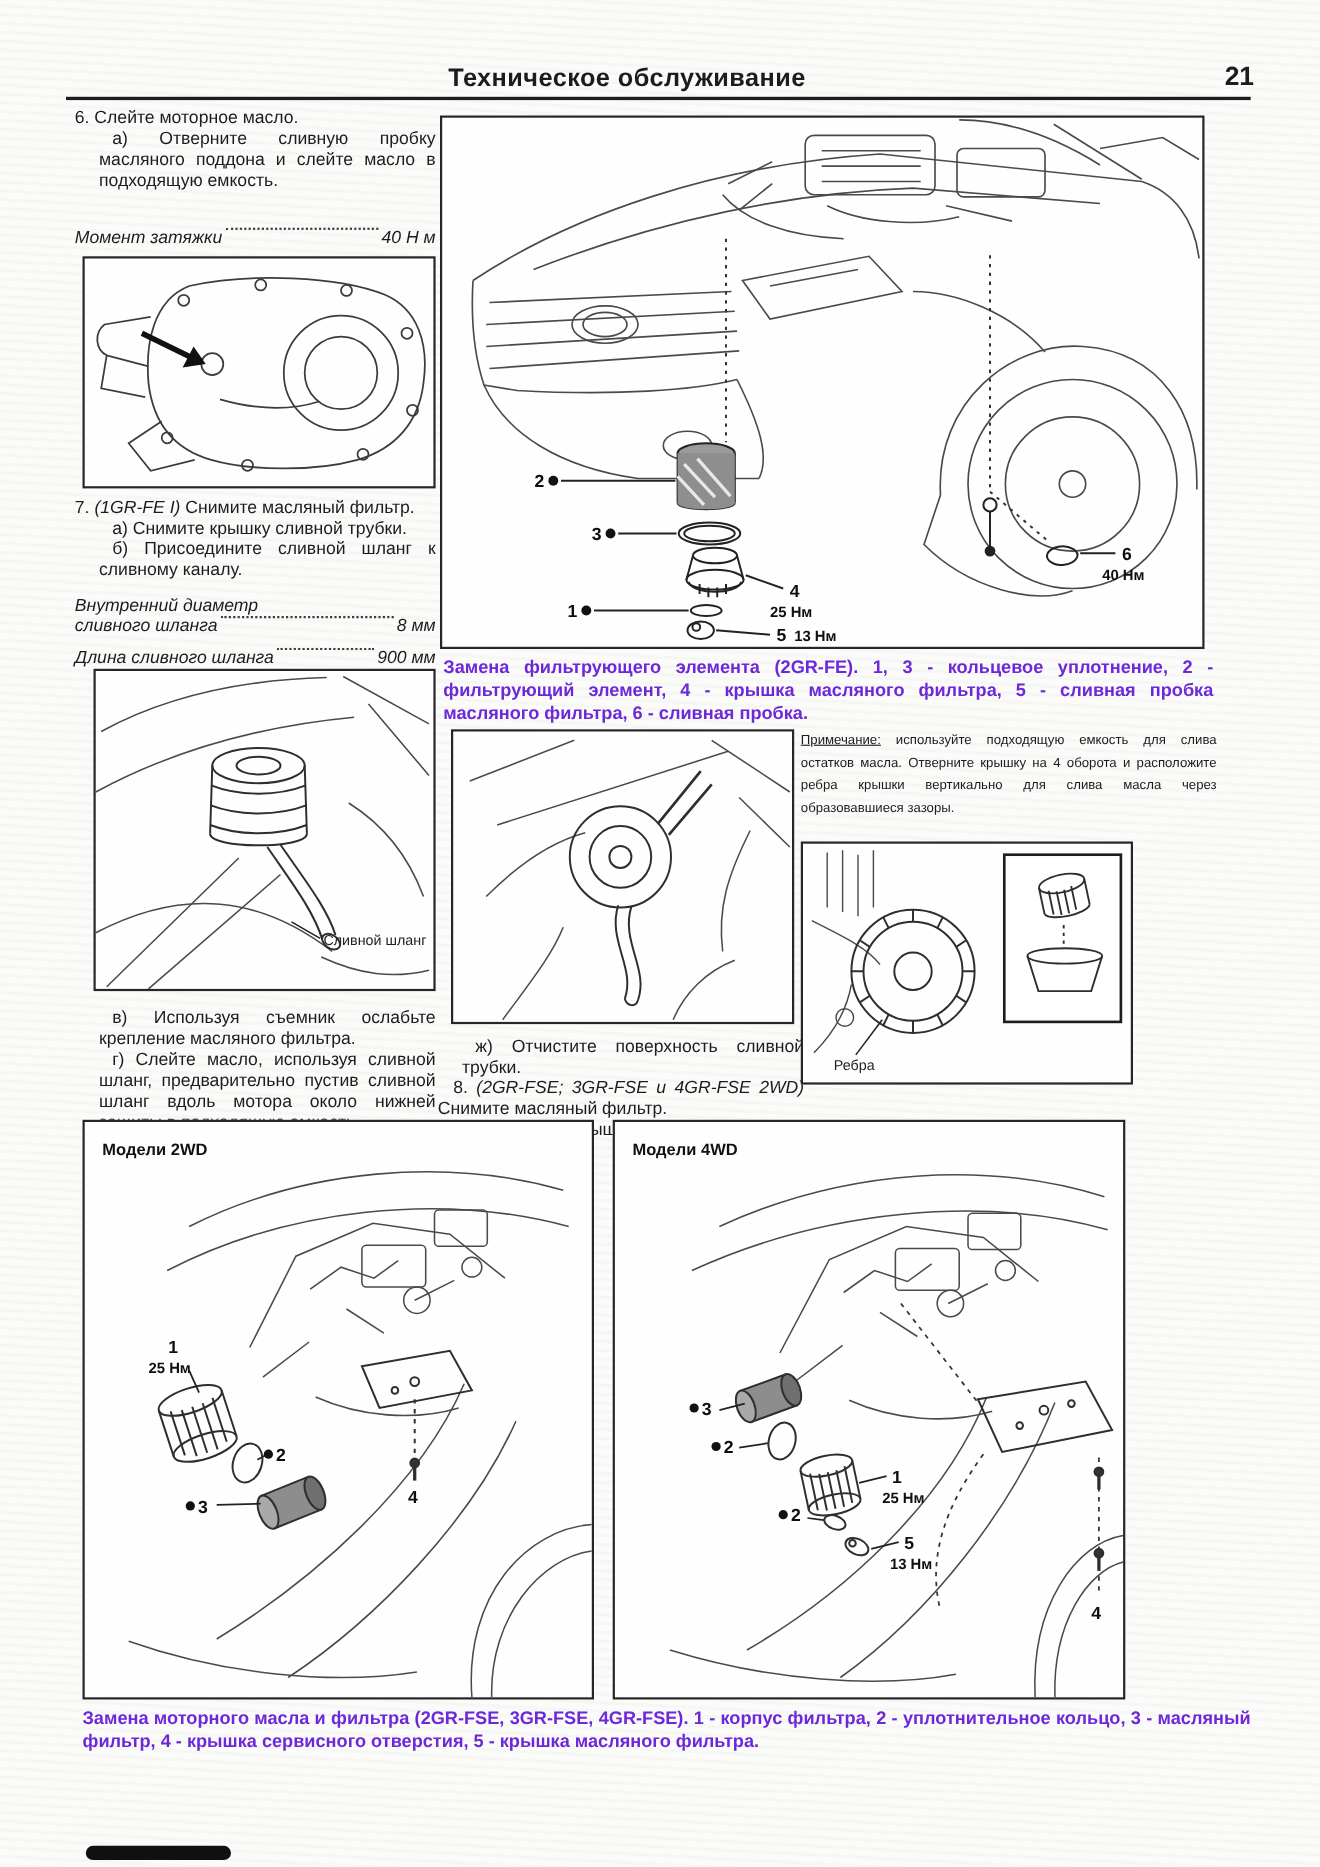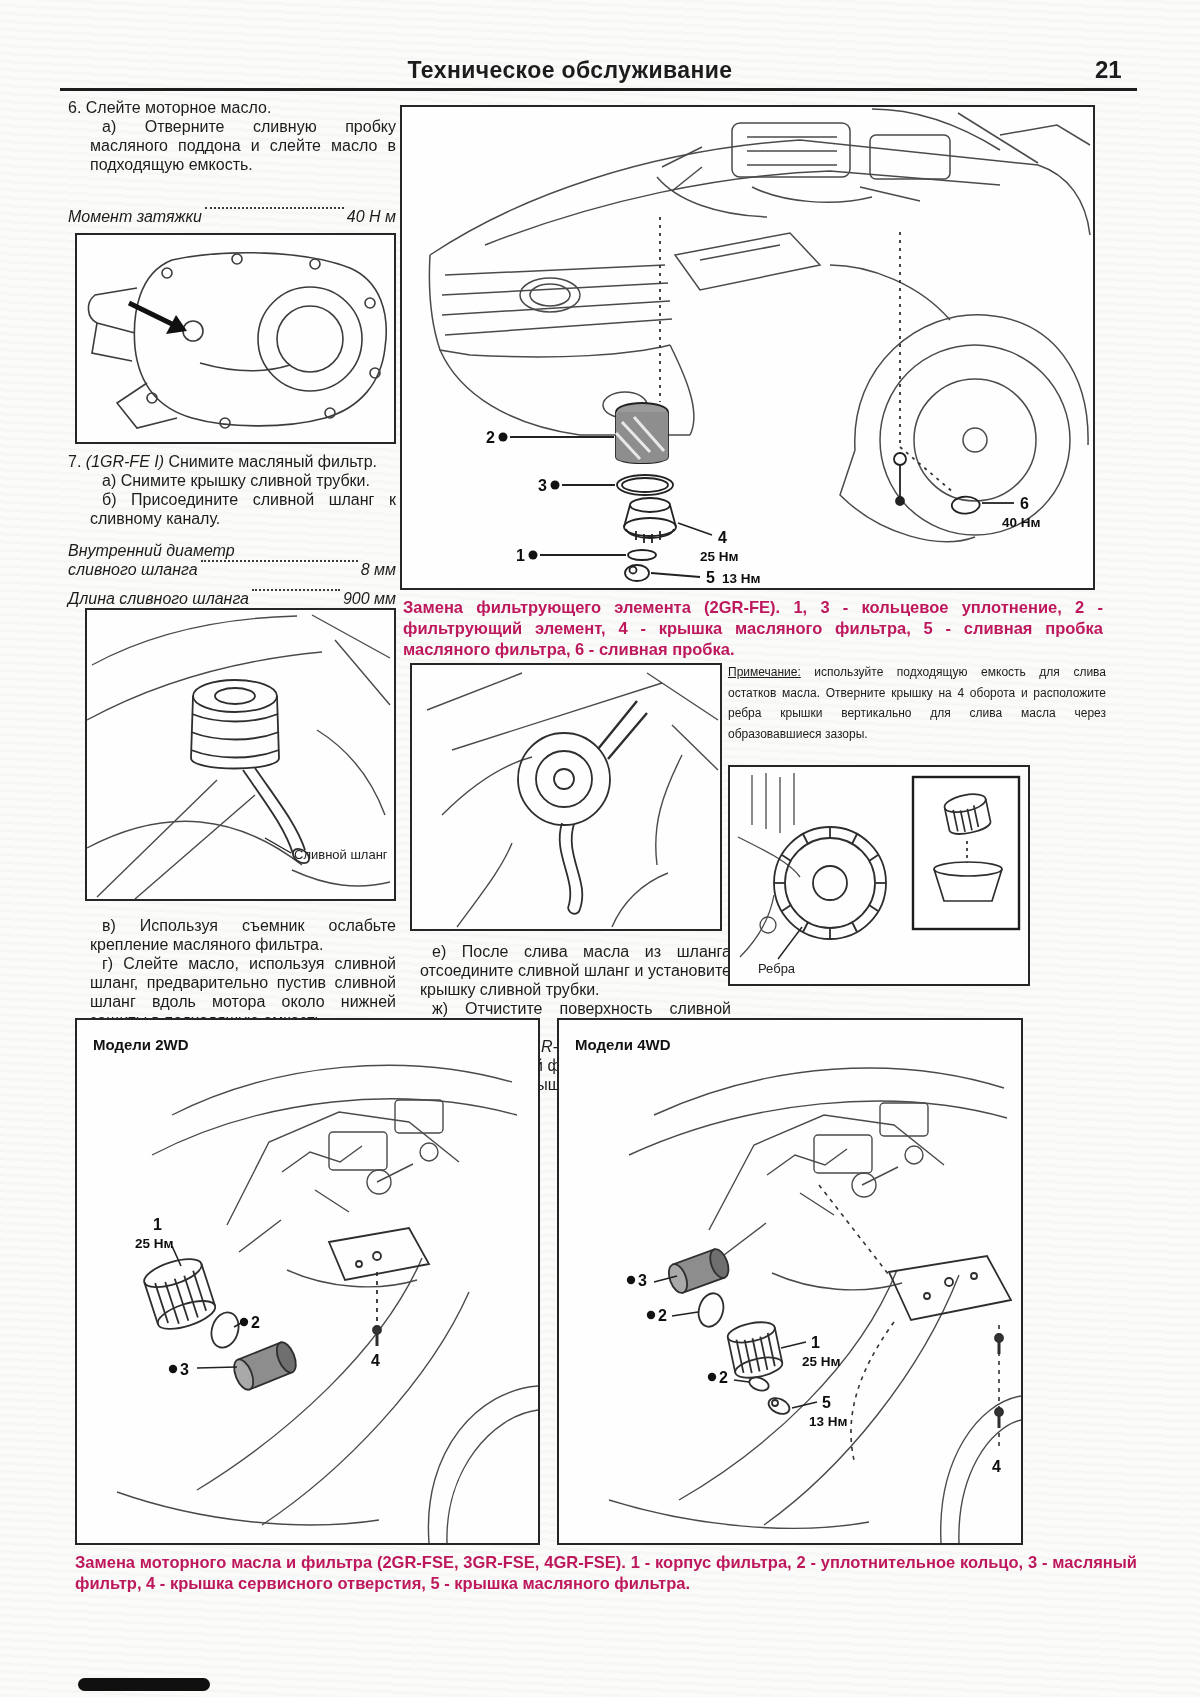--- a/index.html
+++ b/index.html
@@ -10,37 +10,37 @@
   .head-title{font-size:23px;font-weight:700;letter-spacing:.4px;text-align:center}
   .page-num{font-size:24px;font-weight:700}
   .rule{background:#1d1d1d;height:3.4px}
   .col{font-size:16px;line-height:19px;text-align:justify}
   .sub{margin-left:22px;text-indent:12px}
   .headp{text-indent:0}
   .it{font-style:italic}
   .specrow{display:flex;align-items:flex-start;font-style:italic}
   .dots{flex:1;border-bottom:2.2px dotted #3c3c3c;margin:0 3px 3px 3px;min-width:12px}
   .figure{position:absolute;border:2px solid #262626;background:#fefefe}
-  .cap{font-weight:700;font-size:16.5px;line-height:21px;text-align:justify;color:#be185d}
+  .cap{font-weight:700;font-size:16.5px;line-height:21px;text-align:justify;color:#6d28d9}
   .note{font-size:12px;line-height:20.5px;text-align:justify}
   .nlabel{text-decoration:underline}
   svg{display:block}
   .fig-title{font:700 15px "Liberation Sans",sans-serif;fill:#111}
   .co{font:700 16px "Liberation Sans",sans-serif;fill:#0e0e0e}
   .co-nm{font:700 13.5px "Liberation Sans",sans-serif;fill:#0e0e0e}
   .fig-label{font:13px "Liberation Sans",sans-serif;fill:#222}
   .artifact{background:#101010;border-radius:7px}
 </style>
 </head>
 <body>
 
 <div class="noise"></div>
 
 <div class="abs head-title" style="left:0;top:57;width:1140px;top:57px">Техническое обслуживание</div>
-<div class="abs page-num" style="left:1095px;top:56px;width:45px;text-align:left">21</div>
+<div class="abs page-num" style="left:1095px;top:56px;width:45px;text-align:right">21</div>
 <div class="abs rule" style="left:60px;top:88px;width:1077px"></div>
 
 <div class="abs col" style="left:68px;top:98px;width:328px">
   <p class="headp">6. Слейте моторное масло.</p>
   <p class="sub">а) Отверните сливную пробку масляного поддона и слейте масло в подходящую емкость.</p>
 </div>
 <div class="abs col specrow" style="left:68px;top:207px;width:328px">
   <span class="it">Момент затяжки</span>
   <span class="dots"></span>
   <span class="it">40 Н м</span>
@@ -229,21 +229,20 @@
         <circle cx="152" cy="114" r="10"></circle>
       <path d="M186,84 L225,36 M196,94 L235,48" stroke-width="2.4"></path>
       <path d="M162,159 C152,191 178,216 168,244"></path>
       <path d="M150,158 C140,190 166,215 156,243"></path>
       <path d="M156,243 C158,250 166,251 168,244"></path>
     </g>
   </svg>
 </div>
 
 <div class="abs col" style="left:398px;top:942px;width:333px">
-  <p class="sub">е) После слива масла из шланга отсоедините сливной шланг и установите крышку сливной трубки.</p>
   <p class="sub">ж) Отчистите поверхность сливной трубки.</p>
   <p class="headp" style="text-indent:14px"><span>8.</span> <span class="it">(2GR-FSE; 3GR-FSE и 4GR-FSE 2WD)</span> <span>Снимите масляный фильтр.</span></p>
   <p class="sub">а) Снимите крышку фильтра.</p>
 </div>
 
 <div class="figure" style="left:728px;top:765px;width:302px;height:221px">
   <svg width="298" height="217" viewBox="0 0 298 217">
     <g fill="none" stroke="#4a4a4a" stroke-width="1.3">
       <path d="M22,8 V58 M36,6 V62 M50,10 V66 M64,6 V58"></path>
       <path d="M8,70 C40,86 60,96 70,110"></path>

